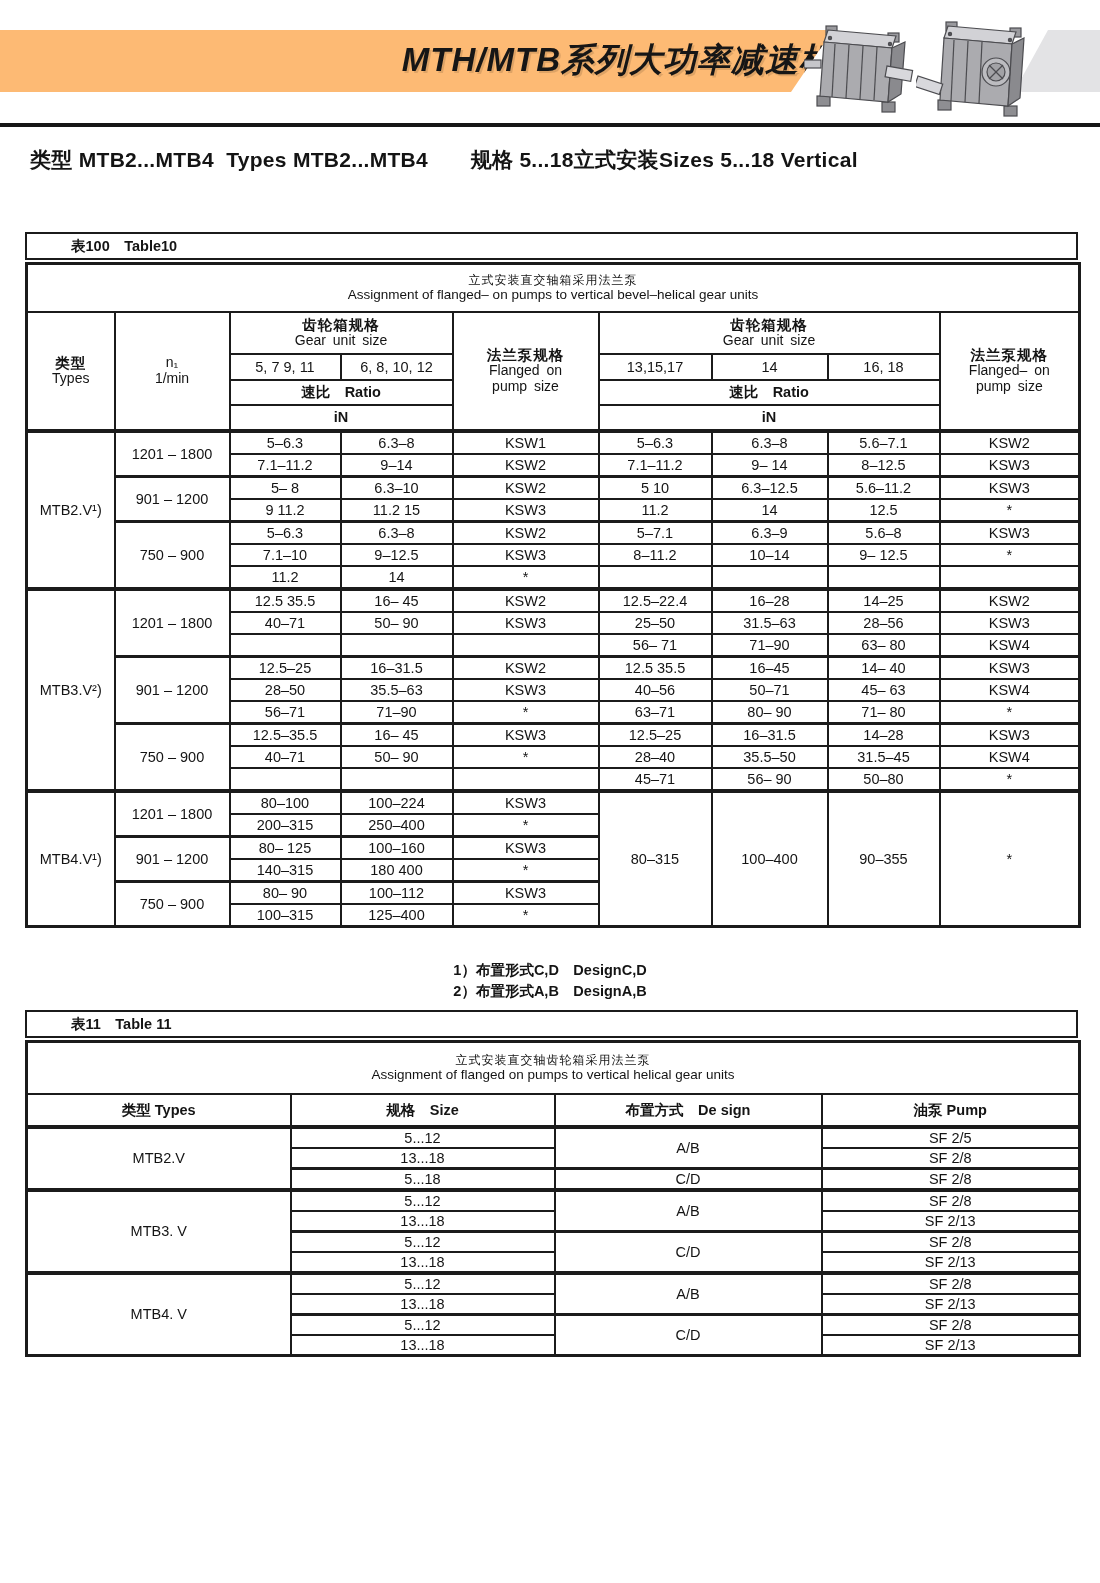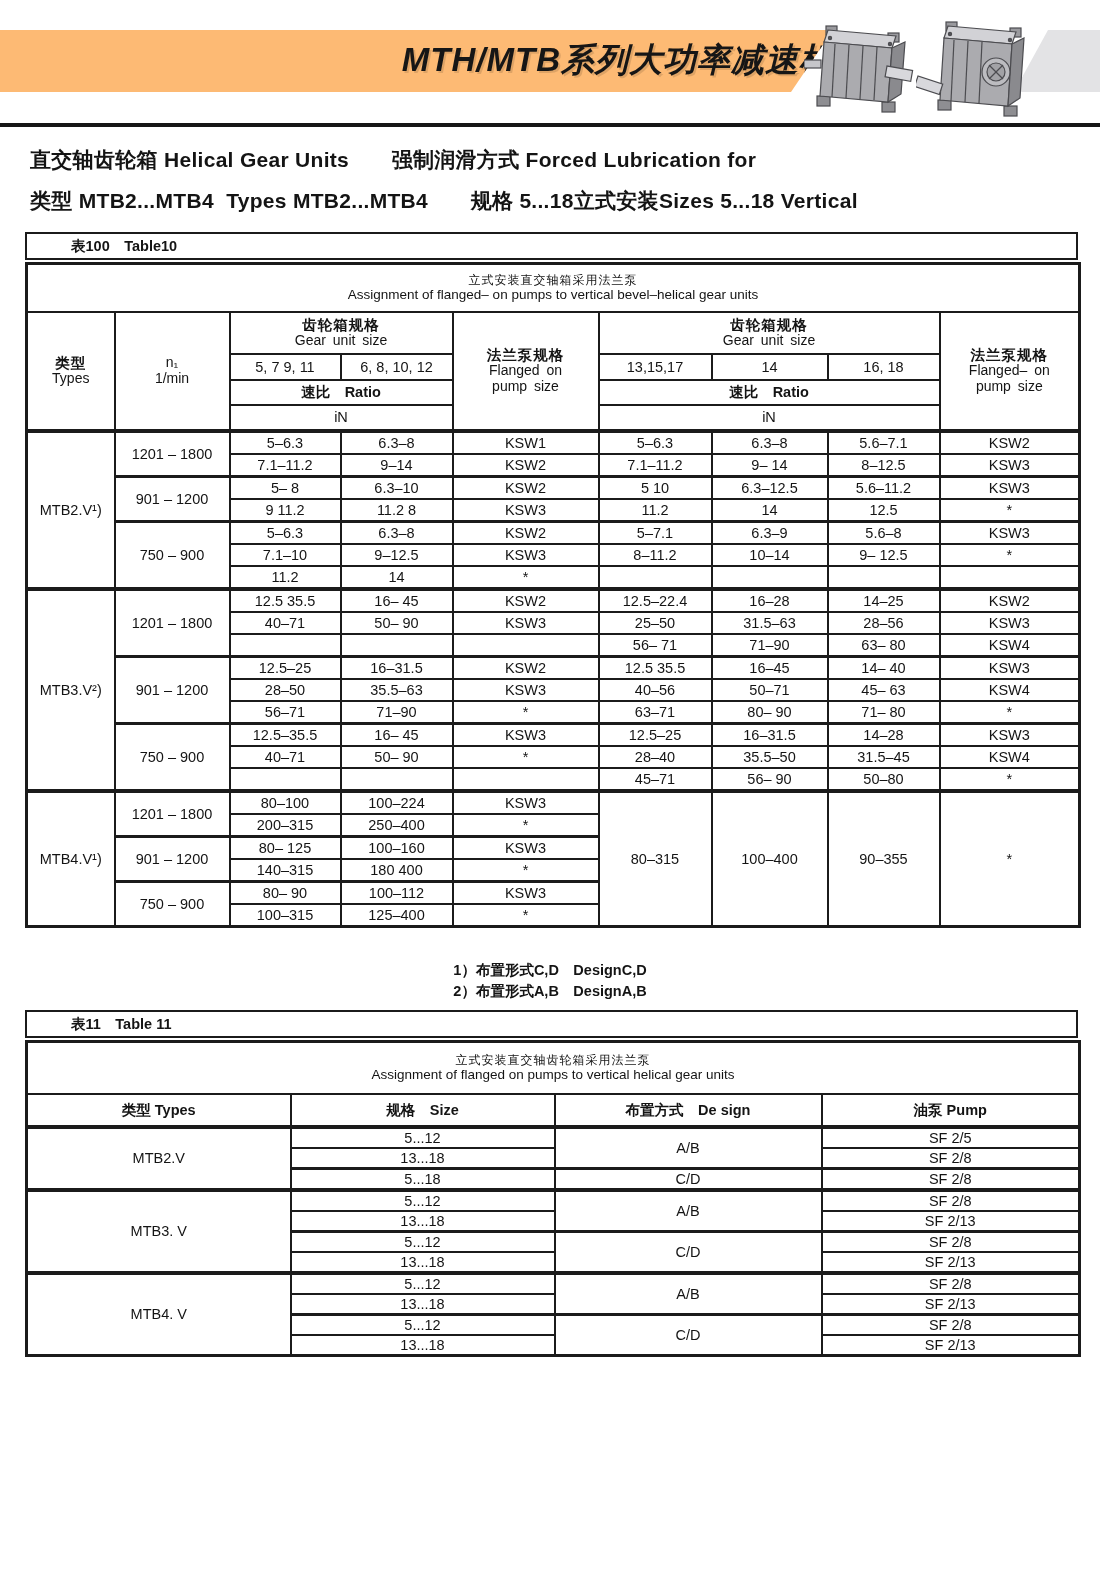--- a/index.html
+++ b/index.html
@@ -35,21 +35,21 @@
   .tblock td{border:2px solid #1b1b1b;text-align:center;padding:0;overflow:hidden;
         white-space:nowrap;font-size:14.5px;line-height:1.12;}
   .caption-row td{height:46px;}
   .cap-zh{font-weight:normal;font-size:12px;letter-spacing:1px;text-align:center;}
   .cap-en{font-size:13.5px;}
   .hz{font-weight:bold;font-size:14.5px;letter-spacing:1px;}
   .he{font-size:14px;word-spacing:3px;text-align:center;}
   tr.h-gear td{height:40px;}
   tr.h-sub td{height:24px;margin-left:37px;}
   tr.h-ratio td{height:23px;font-weight:600;}
-  tr.h-in td{height:23px;font-weight:400;margin-top:8px;}
+  tr.h-in td{height:23px;font-weight:700;margin-top:8px;}
   #t10 tbody td{height:20px;}
   .type-cell{font-size:15px;}
   .n1-cell{font-size:14.5px;}
   tr.s-top td{border-top-width:3px;}
   tr.g-top td{border-top-width:4px;}
   .tbl-foot{border:2px solid #1b1b1b;margin-top:2px;height:24px;line-height:24px;
         text-align:center;font-size:14px;font-weight:600;}
   
   .notes{position:absolute;top:960px;left:0;width:1100px;text-align:center;}
   .notes .inner{display:inline-block;text-align:right;font-size:14.5px;font-weight:600;line-height:21px;}
@@ -104,21 +104,20 @@
     <line x1="87" y1="51" x2="73" y2="65"></line>
     <rect x="2" y="62" width="26" height="11" fill="#d8d8dc" transform="rotate(18 2 62)"></rect>
     <circle cx="34" cy="20" r="1.6" fill="#55555a"></circle>
     <circle cx="94" cy="26" r="1.6" fill="#55555a"></circle>
   </g>
 </svg>
 
 <div class="rule"></div>
 
 <div class="headings">
-  <p>直交轴齿轮箱 Helical Gear Units　　强制润滑方式 Forced Lubrication for</p>
   <p>类型 MTB2...MTB4  Types MTB2...MTB4　　规格 5...18立式安装Sizes 5...18 Vertical</p>
 </div>
 
 <section class="tblock" id="t10block">
   <div class="tbl-title">表100　Table10</div>
   <table id="t10">
     <colgroup>
       <col style="width:88px">
         <col style="width:115px">
         <col style="width:111px">
@@ -206,21 +205,21 @@
           <td>5– 8</td>
           <td>6.3–10</td>
           <td>KSW2</td>
           <td>5  10</td>
           <td>6.3–12.5</td>
           <td>5.6–11.2</td>
           <td>KSW3</td>
         </tr>
         <tr>
           <td>9  11.2</td>
-          <td>11.2  8</td>
+          <td>11.2  15</td>
           <td>KSW3</td>
           <td>11.2</td>
           <td>14</td>
           <td>12.5</td>
           <td>*</td>
         </tr>
         <tr class="s-top">
           <td rowspan="3" class="n1-cell">750 – 900</td>
           <td>5–6.3</td>
           <td>6.3–8</td>

